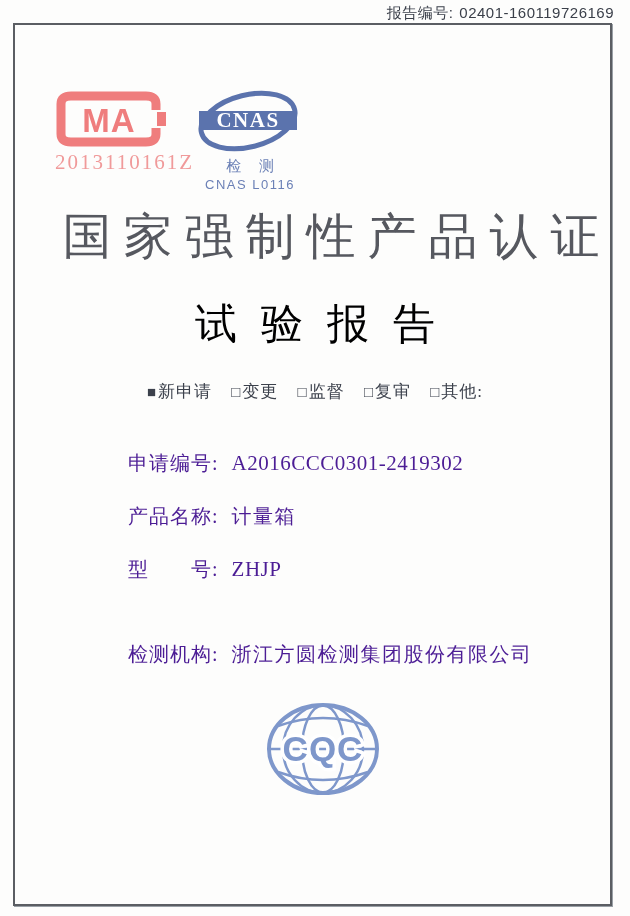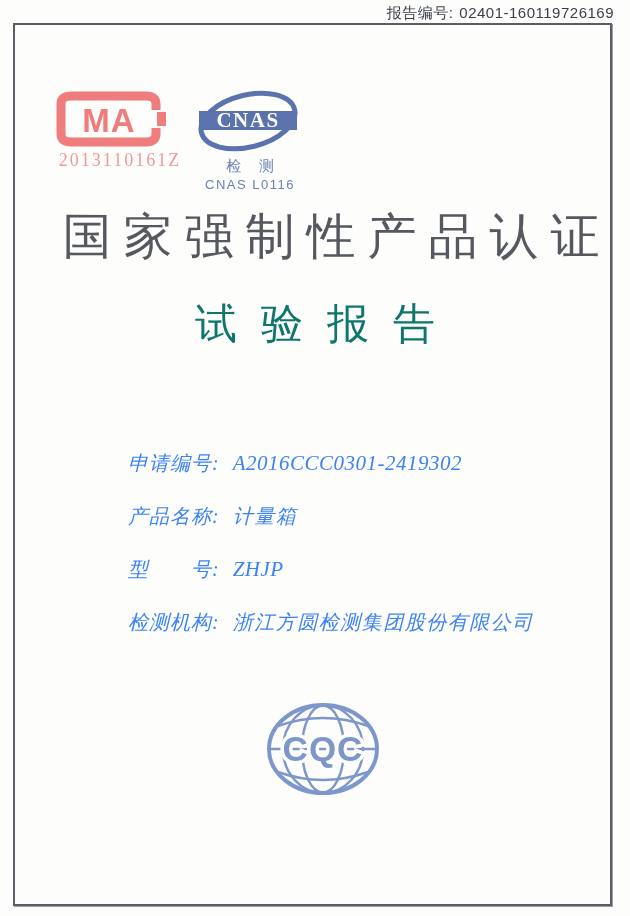--- a/index.html
+++ b/index.html
@@ -24,21 +24,21 @@
     border:2px solid #5b5e63;
     box-shadow:1px 1px 0 #9aa0a6;
   }
   
   .cma-block {
     position:absolute; left:55px; top:90px; width:130px;
     text-align:center;
   }
   .cma-code {
     margin-top:2px;
-    font-size:18px; letter-spacing:2px;
+    font-size:21px; letter-spacing:2px;
     color:#f09a9a;
     font-family:"Liberation Serif", serif;
   }
   .cnas-block {
     position:absolute; left:194px; top:86px; width:112px;
     text-align:center;
   }
   .cnas-caption {
     margin-top:1px;
     font-size:15px; letter-spacing:7px; text-indent:7px;
@@ -56,46 +56,45 @@
     text-align:center;
     font-size:49px; font-weight:normal;
     letter-spacing:12px; text-indent:12px;
     color:#56585f;
   }
   .doc-subtitle {
     position:absolute; top:296px; left:0; width:100%;
     text-align:center;
     font-size:42px; font-weight:normal;
     letter-spacing:24px; text-indent:24px;
-    color:#0f766e;
+    color:#000000;
   }
   
   .apply-type {
     position:absolute; top:380px; left:0; width:100%;
     text-align:center;
     font-size:17px; color:#3c414c;
     letter-spacing:1px;
   }
   .apply-type .opt { margin:0 7px; white-space:nowrap; }
   .apply-type .box { margin-right:1px; font-size:15px; }
   
   .field {
     position:absolute; left:128px;
-    font-size:20px; color:#3b82f6;
+    font-size:20px; color:#4c1d95;
     letter-spacing:1px;
     white-space:nowrap;
-    font-style:italic;
   }
   .field .label { margin-right:13px; }
   .field .value { letter-spacing:1.5px; }
   .value.latin { font-size:21px; letter-spacing:0.5px; }
   .f1 { top:450px; }
   .f2 { top:503px; }
   .f3 { top:556px; }
-  .f4 { top:609px; }
+  .f4 { top:641px; }
   .f4b { top:636px; left:222px; }
   
   .cqc-block { position:absolute; left:266px; top:701px; width:114px; }
   svg { display:block; }
 </style>
 </head>
 <body>
 
 <div class="sheet">
 
@@ -120,20 +119,27 @@
       <rect x="5" y="25" width="98" height="19" fill="#5b73ad"></rect>
       <text x="54" y="41" text-anchor="middle" font-family="Liberation Serif, serif" font-size="21" font-weight="bold" fill="#ffffff" letter-spacing="1.5">CNAS</text>
     </svg>
     <div class="cnas-caption">检 测</div>
     <div class="cnas-accred">CNAS L0116</div>
   </div>
 
   <h1 class="doc-title">国家强制性产品认证</h1>
   <h2 class="doc-subtitle">试验报告</h2>
 
+  <div class="apply-type">
+    <span class="opt"><span class="box">■</span><span>新申请</span></span>
+    <span class="opt"><span class="box">□</span><span>变更</span></span>
+    <span class="opt"><span class="box">□</span><span>监督</span></span>
+    <span class="opt"><span class="box">□</span><span>复审</span></span>
+    <span class="opt"><span class="box">□</span><span>其他:</span></span>
+  </div>
 
   <div class="field f1">
     <span class="label">申请编号:</span><span class="value latin">A2016CCC0301-2419302</span>
   </div>
   <div class="field f3">
     <span class="label">型　　号:</span><span class="value latin">ZHJP</span>
   </div>
   <div class="field f2">
     <span class="label">产品名称:</span><span class="value">计量箱</span>
   </div>

